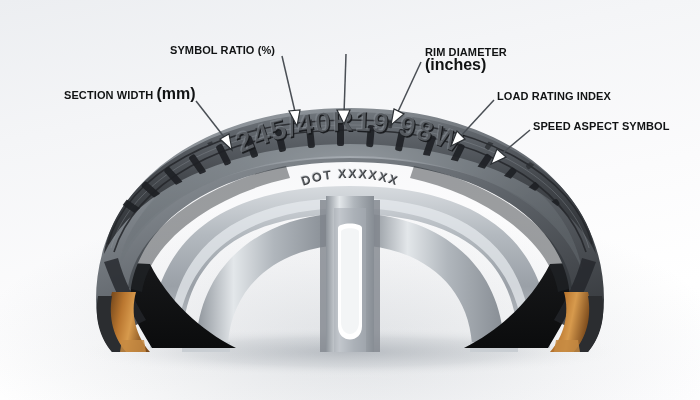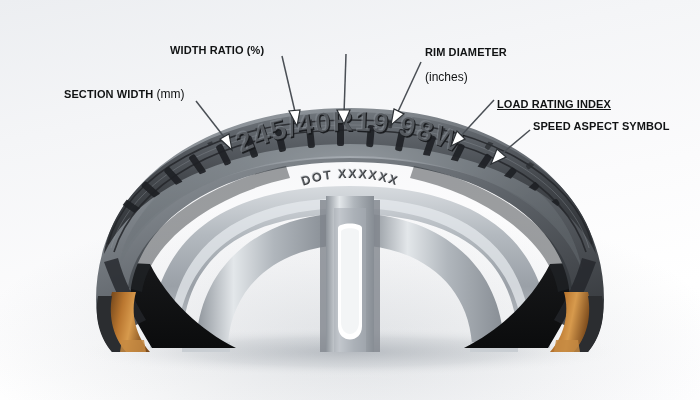--- a/index.html
+++ b/index.html
@@ -15,21 +15,21 @@
   }
   #art { position:absolute; inset:0; width:700px; height:400px; }
 
   .lbl {
     position:absolute;
     font-family:"Liberation Sans", sans-serif;
     font-size:11px; font-weight:bold; color:#111314;
     letter-spacing:0.1px; line-height:12.5px;
     white-space:nowrap; text-transform:none;
   }
-  .lbl .sub { font-weight:normal; font-size:12px; letter-spacing:0px;margin-top:12px; }
+  .lbl .sub { font-weight:bold; font-size:16px; letter-spacing:0px; }
   .lbl.ctr { text-align:center; }
 </style>
 </head>
 <body>
 
 <div id="stage">
 
   <svg id="art" viewBox="0 0 700 400">
     <defs>
 
@@ -263,30 +263,30 @@
       </g>
     </g>
   </svg>
 
   <div class="lbl" style="left:64px; top:88px;">
     <span>SECTION WIDTH</span>
     <span class="sub">(mm)</span>
   </div>
 
   <div class="lbl" style="left:170px; top:44px;">
-    <span>WIDTH RATIO (%)</span>
+    <span>SYMBOL RATIO (%)</span>
   </div>
 
 
   <div class="lbl" style="left:425px; top:46px;">
     <div>RIM DIAMETER</div>
     <div class="sub">(inches)</div>
   </div>
 
-  <div class="lbl" style="left:497px; top:98px;text-decoration:underline;">
+  <div class="lbl" style="left:497px; top:90px;">
     <span>LOAD RATING INDEX</span>
   </div>
 
   <div class="lbl" style="left:533px; top:120px;">
     <span>SPEED ASPECT SYMBOL</span>
   </div>
 
 </div>
 
 </body></html>

